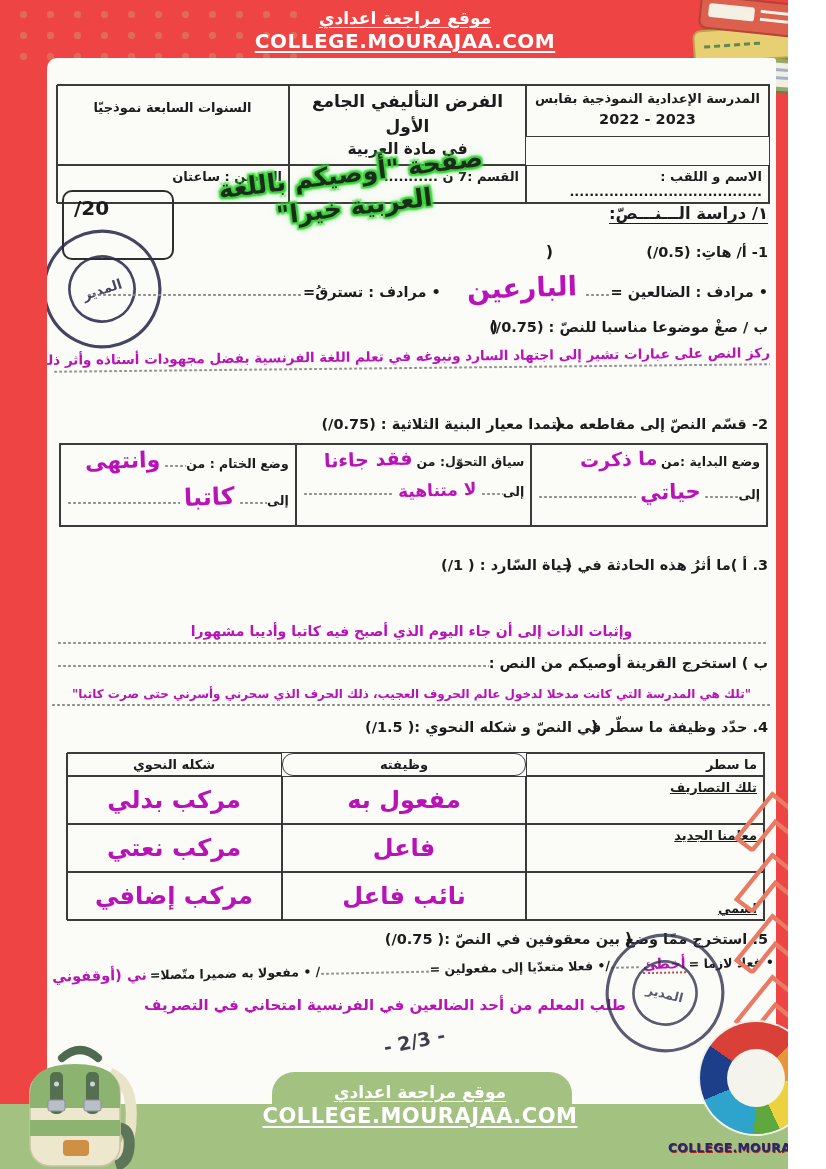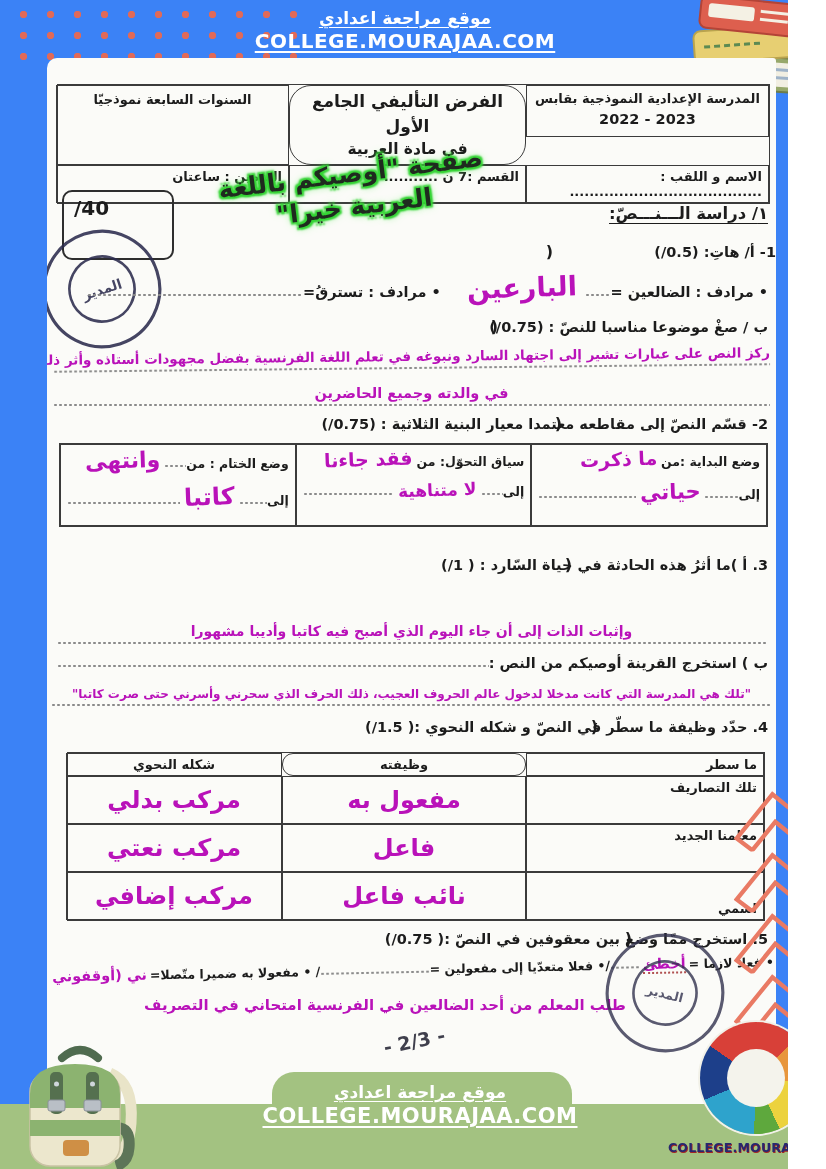--- a/index.html
+++ b/index.html
@@ -1,19 +1,19 @@
 <!DOCTYPE html>
 <html lang="ar"><head>
 <meta charset="utf-8">
 <style>
   html,body{margin:0;padding:0;}
   *{box-sizing:border-box;}
   #root{
     position:relative; width:788px; height:1169px; overflow:hidden;
-    background:#3b82f6; font-family:"DejaVu Sans", sans-serif; direction:rtl;
+    background:#ef4444; font-family:"DejaVu Sans", sans-serif; direction:rtl;
   }
   .abs{position:absolute;}
   
   .dotgrid{
     left:0; top:0; width:312px; height:64px;
     background-image:radial-gradient(circle, #e06a58 3.4px, rgba(0,0,0,0) 4px);
     background-size:27px 21px; background-position:10px 4px;
   }
   
   .banner{color:#fff; text-align:center; direction:rtl; line-height:1.25;}
@@ -35,41 +35,41 @@
   }
   .dots{display:inline-block; flex:1 1 auto; min-width:14px; height:.85em;
     background-image:radial-gradient(circle, #8a8a8a 1.05px, rgba(0,0,0,0) 1.4px);
     background-size:5px 4px; background-repeat:repeat-x; background-position:0 100%;}
   .flexline{display:flex; align-items:baseline;}
   
   .tbl{display:grid; border:1.6px solid #3b3b3b; direction:rtl; background:#fbfbf8;}
   .tbl>div{border:0.9px solid #3b3b3b; padding:3px 6px; overflow:hidden;}
   .hdr-school{font-size:13px; font-weight:600; text-align:center; line-height:1.5;}
   .hdr-school .yr{font-size:14.5px; font-weight:700;}
-  .hdr-exam{font-size:17px; font-weight:800; text-align:center; line-height:1.45;border-radius:22px;}
+  .hdr-exam{font-size:17px; font-weight:800; text-align:center; line-height:1.45;}
   .hdr-exam .sub{font-size:15.5px;}
   .hdr-small{font-size:13px; font-weight:600;}
   
   .scorebox{border:2.2px solid #2e2e2e; border-radius:10px; text-align:left; padding:4px 10px;
     font-size:20px; font-weight:800; direction:ltr;}
   
   .watermark{
     width:355px; text-align:center; transform:rotate(-7deg); font-size:25px; font-weight:800;
     color:#1f2a1f; line-height:1.3;
     text-shadow:0 0 3px #35d435, 2px 2px 2px #35d435, -2px -2px 2px #35d435, 2px -2px 2px #35d435, -2px 2px 2px #35d435, 0 0 8px #68e868;
   }
   .heading{font-size:16.5px; font-weight:800; text-decoration:underline; text-underline-offset:4px;}
   
   .seg-cell{font-size:12.5px; font-weight:600; padding:6px 8px 4px 8px;}
   .seg-cell .flexline{margin-bottom:10px;}
   .seg-a1{font-size:19px; transform:rotate(-2deg);}
   .seg-a2{font-size:21px; transform:rotate(-2deg);}
   
   .gr-h{font-size:13px; font-weight:600; text-align:right; padding:3px 8px;}
-  .gr-item{font-size:13px; font-weight:600; padding:4px 8px;}
+  .gr-item{font-size:13px; font-weight:600; padding:4px 8px;text-decoration:underline;}
   .gr-ans{display:flex; align-items:center; justify-content:center; font-size:24px;}
   
   .chev{width:86px; height:60px;}
   .footer-band{left:0; top:1104px; width:826px; height:65px; background:#a3c281;}
   .footer-tab{left:272px; top:1072px; width:300px; height:46px; background:#a3c281; border-radius:22px 22px 0 0;}
   
   .ring{
     width:112px; height:112px; border-radius:50%;
     background:conic-gradient(from -55deg, #d84038 0deg 100deg, #e8963c 100deg 150deg, #ecd23e 150deg 210deg, #5ea83d 210deg 237deg, #2ea3cc 237deg 302deg, #1d3f8a 302deg 360deg);
     box-shadow:0 0 0 2px #f2f1e8;
@@ -117,58 +117,57 @@
 
     <div class="tbl abs" style="left:10px; top:26px; width:713px; grid-template-columns:243px 237px 233px;">
       <div class="hdr-school" style="height:52px;">
         <div>المدرسة الإعدادية النموذجية بقابس</div>
         <div class="yr">2023 - 2022</div>
       </div>
       <div class="hdr-exam">
         <div>الفرض التأليفي  الجامع الأول</div>
         <div class="sub">في مادة العربية</div>
       </div>
-      <div class="hdr-small" style="text-align:center; padding-top:6px;">السنوات السابعة نموذجيّا</div>
+      <div class="hdr-small" style="text-align:center; padding-top:14px;">السنوات السابعة نموذجيّا</div>
       <div class="hdr-small">الاسم و اللقب : .......................................</div>
       <div class="hdr-small">القسم :7 ن ...........</div>
       <div class="hdr-small">التزمين : ساعتان</div>
     </div>
 
-    <div class="abs scorebox" style="left:15px; top:132px; width:112px; height:70px;">/40</div>
+    <div class="abs scorebox" style="left:15px; top:132px; width:112px; height:70px;">/20</div>
 
     <svg class="abs stamp" style="left:-8px; top:168px; transform:rotate(-18deg);" width="126" height="126" viewBox="0 0 120 120">
       <circle cx="60" cy="60" r="55" fill="none" stroke="#2c2c4e" stroke-width="3"></circle>
       <circle cx="60" cy="60" r="31" fill="none" stroke="#2c2c4e" stroke-width="2.5"></circle>
       <path id="stamp-arc-1" d="M60,60 m-43,0 a43,43 0 1,1 86,0 a43,43 0 1,1 -86,0" fill="none"></path>
       <text font-size="10.5" fill="#2c2c4e" font-weight="700">
         <textPath href="#stamp-arc-1">وزارة التربية و التكوين ● المدرسة الإعدادية النموذجية</textPath>
       </text>
       <text x="60" y="65" text-anchor="middle" font-size="13" font-weight="700" fill="#2c2c4e">المدير</text>
     </svg>
 
     <div class="abs watermark" style="left:128px; top:100px;">صفحة "أوصيكم باللغة العربية خيرا"</div>
 
     <div class="line heading" style="right:8px; top:146px;">١/ دراسة الـــنـــصّ:</div>
 
-    <div class="line" style="right:0; top:186px;margin-left:22px;">1- أ/ هاتِ: (0.5/)</div>
+    <div class="line" style="right:8px; top:186px;margin-left:22px;">1- أ/ هاتِ: (0.5/)</div>
     <span class="paren" style="right:223px; top:184px;">(</span>
 
     <div class="line flexline" style="right:8px; top:214px; left:40px;">
       <span>• مرادف : الضالعين =</span>
       <span class="dots" style="max-width:26px;"></span>
       <span class="magenta" style="font-size:27px; transform:rotate(-2deg); margin:0 8px;">البارعين</span>
       <span style="margin-right:18px;">• مرادف : تسترقُ=</span>
       <span class="dots"></span>
     </div>
 
     <div class="line" style="right:8px; top:261px;">ب / صغْ موضوعا مناسبا للنصّ : (0.75/)</div>
     <span class="paren" style="right:278px; top:259px;">(</span>
 
     <div class="ansline" style="right:6px; left:6px; top:290px; font-size:13.5px; text-align:right; transform:rotate(-0.6deg);">ركز النص على عبارات تشير إلى اجتهاد السارد ونبوغه في تعلم اللغة الفرنسية بفضل مجهودات أستاذه وأثر ذلك...</div>
-    <div class="ansline" style="right:6px; left:6px; top:327px; font-size:14.5px;">في والدته وجميع الحاضرين</div>
 
     <div class="line" style="right:8px; top:358px;">2- قسّم النصّ إلى مقاطعه معتمدا معيار البنية الثلاثية : (0.75/)</div>
     <span class="paren" style="right:214px; top:356px;">(</span>
 
     <div class="tbl abs" style="left:12px; top:385px; width:709px; grid-template-columns:1fr 1fr 1fr;">
       <div class="seg-cell" style="height:82px;">
         <div class="flexline">
           <span>وضع البداية :من</span>
           <span class="magenta seg-a1" style="margin:0 4px;">ما ذكرت</span>
         </div>

